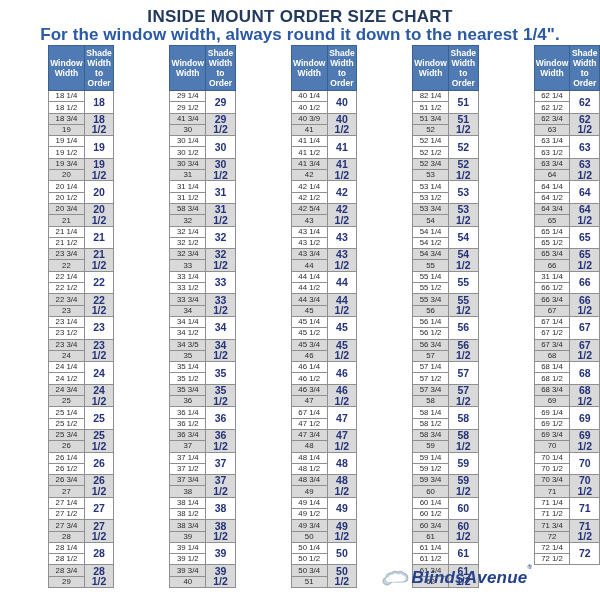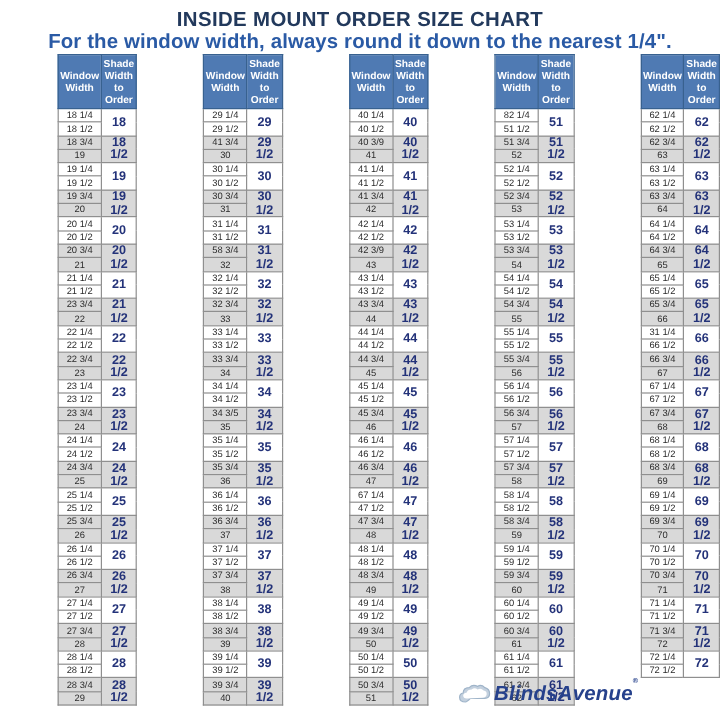--- a/index.html
+++ b/index.html
@@ -417,21 +417,21 @@
           <td class="win">42</td>
         </tr>
         <tr class="first">
           <td class="win">42 1/4</td>
           <td class="shadeval" rowspan="2">42</td>
         </tr>
         <tr class="inner">
           <td class="win">42 1/2</td>
         </tr>
         <tr class="first alt">
-          <td class="win">42 3/9</td>
+          <td class="win">42 5/4</td>
           <td class="shadeval" rowspan="2">42 1/2</td>
         </tr>
         <tr class="inner alt">
           <td class="win">43</td>
         </tr>
         <tr class="first">
           <td class="win">43 1/4</td>
           <td class="shadeval" rowspan="2">43</td>
         </tr>
         <tr class="inner">

